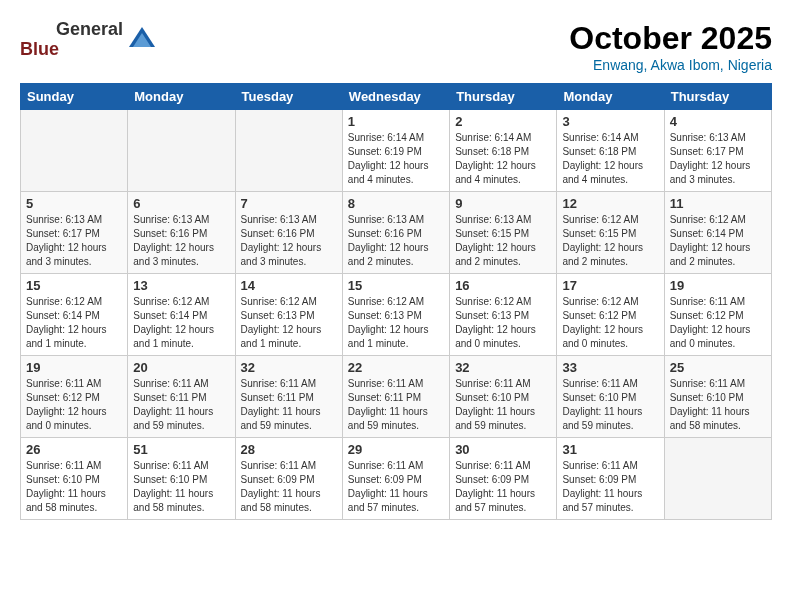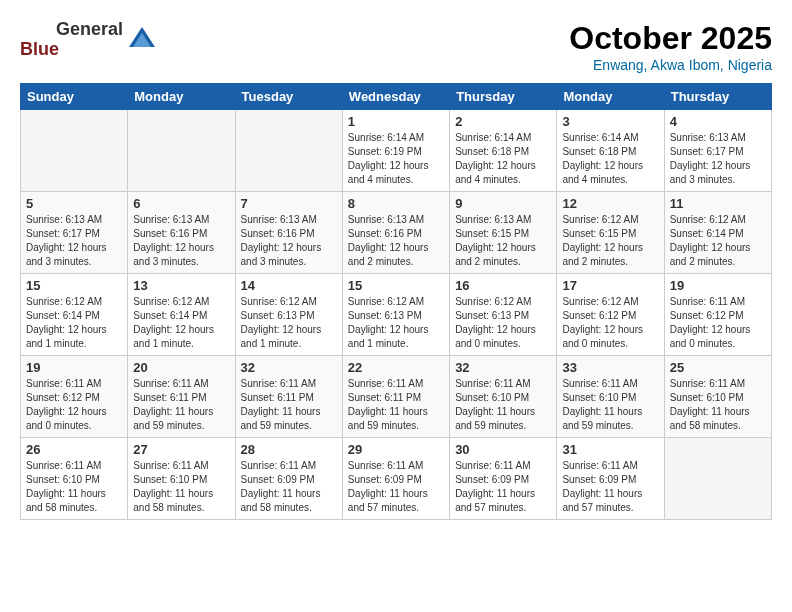--- a/index.html
+++ b/index.html
@@ -314,21 +314,21 @@
       </tr>
       <tr>
         <td>
           <span class="day-number">26</span>
           <div class="day-info" style="white-space: pre-line;">Sunrise: 6:11 AM
 Sunset: 6:10 PM
 Daylight: 11 hours
 and 58 minutes.</div>
         </td>
         <td>
-          <span class="day-number">27</span>
+          <span class="day-number">51</span>
           <div class="day-info" style="white-space: pre-line;">Sunrise: 6:11 AM
 Sunset: 6:10 PM
 Daylight: 11 hours
 and 58 minutes.</div>
         </td>
         <td>
           <span class="day-number">28</span>
           <div class="day-info" style="white-space: pre-line;">Sunrise: 6:11 AM
 Sunset: 6:09 PM
 Daylight: 11 hours

